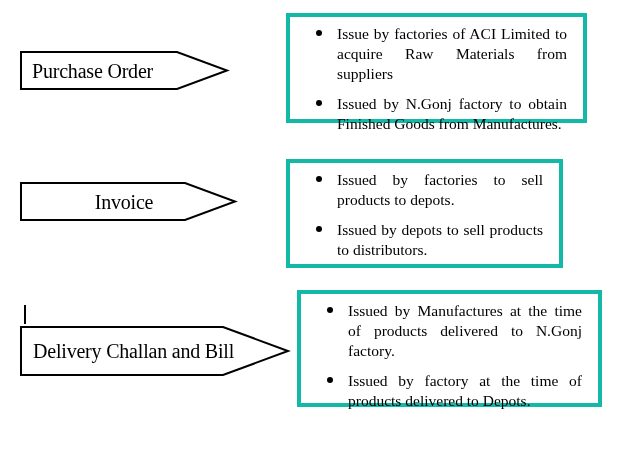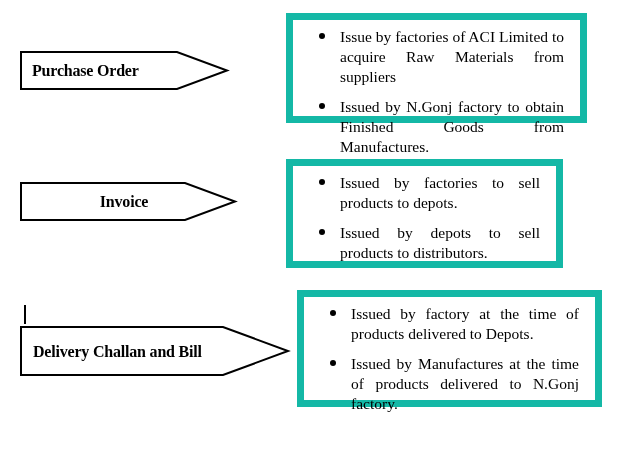--- a/index.html
+++ b/index.html
@@ -32,37 +32,37 @@
     stroke: #000000;
     stroke-width: 2;
     stroke-linejoin: miter;
   }
   .arrow-label {
     position: absolute;
     top: 0;
     bottom: 0;
     display: flex;
     align-items: center;
-    font-weight: bold;
-    font-size: 16px;
+    font-weight: normal;
+    font-size: 20px;
     white-space: nowrap;
     letter-spacing: -0.2px;
   }
   #arrow1 { left: 20px; top: 51px;  width: 210px; height: 40px; }
   #arrow2 { left: 20px; top: 182px; width: 220px; height: 40px; padding-left: 20px; }
   #arrow3 { left: 20px; top: 326px; width: 272px; height: 51px; }
 
   #arrow1 .arrow-label { left: 12px; }
   #arrow2 .arrow-label { left: 0; width: 208px; justify-content: center; }
   #arrow3 .arrow-label { left: 13px; }
 
   
   .desc-box {
     position: absolute;
-    border: 7px solid #14b8a6;
+    border: 4px solid #14b8a6;
     background: #ffffff;
     box-sizing: border-box;
     padding: 7px 4px 0 0;
   }
   #box1 { left: 286px; top: 13px;  width: 301px; height: 110px; }
   #box2 { left: 286px; top: 159px; width: 277px; height: 109px; }
   #box3 { left: 297px; top: 290px; width: 305px; height: 117px; }
 
   .bullet-list {
     list-style: none;
@@ -152,22 +152,22 @@
     <svg width="272" height="51" viewBox="0 0 272 51">
       <polygon class="arrow-poly" points="1,1 203,1 268,25 203,49 1,49"></polygon>
     </svg>
     <span class="arrow-label">Delivery Challan and Bill</span>
   </div>
 
   <div class="desc-box" id="box3">
     <ul class="bullet-list">
       <li class="bullet-item">
         <span class="bullet-dot"></span>
-        <span class="bullet-text">Issued by factory at the time of products delivered to Depots.</span>
+        <span class="bullet-text">Issued by Manufactures at the time of products delivered to N.Gonj factory.</span>
       </li>
       <li class="bullet-item">
         <span class="bullet-dot"></span>
-        <span class="bullet-text">Issued by Manufactures at the time of products delivered to N.Gonj factory.</span>
+        <span class="bullet-text">Issued by factory at the time of products delivered to Depots.</span>
       </li>
     </ul>
   </div>
 
 </div>
 
 </body></html>

